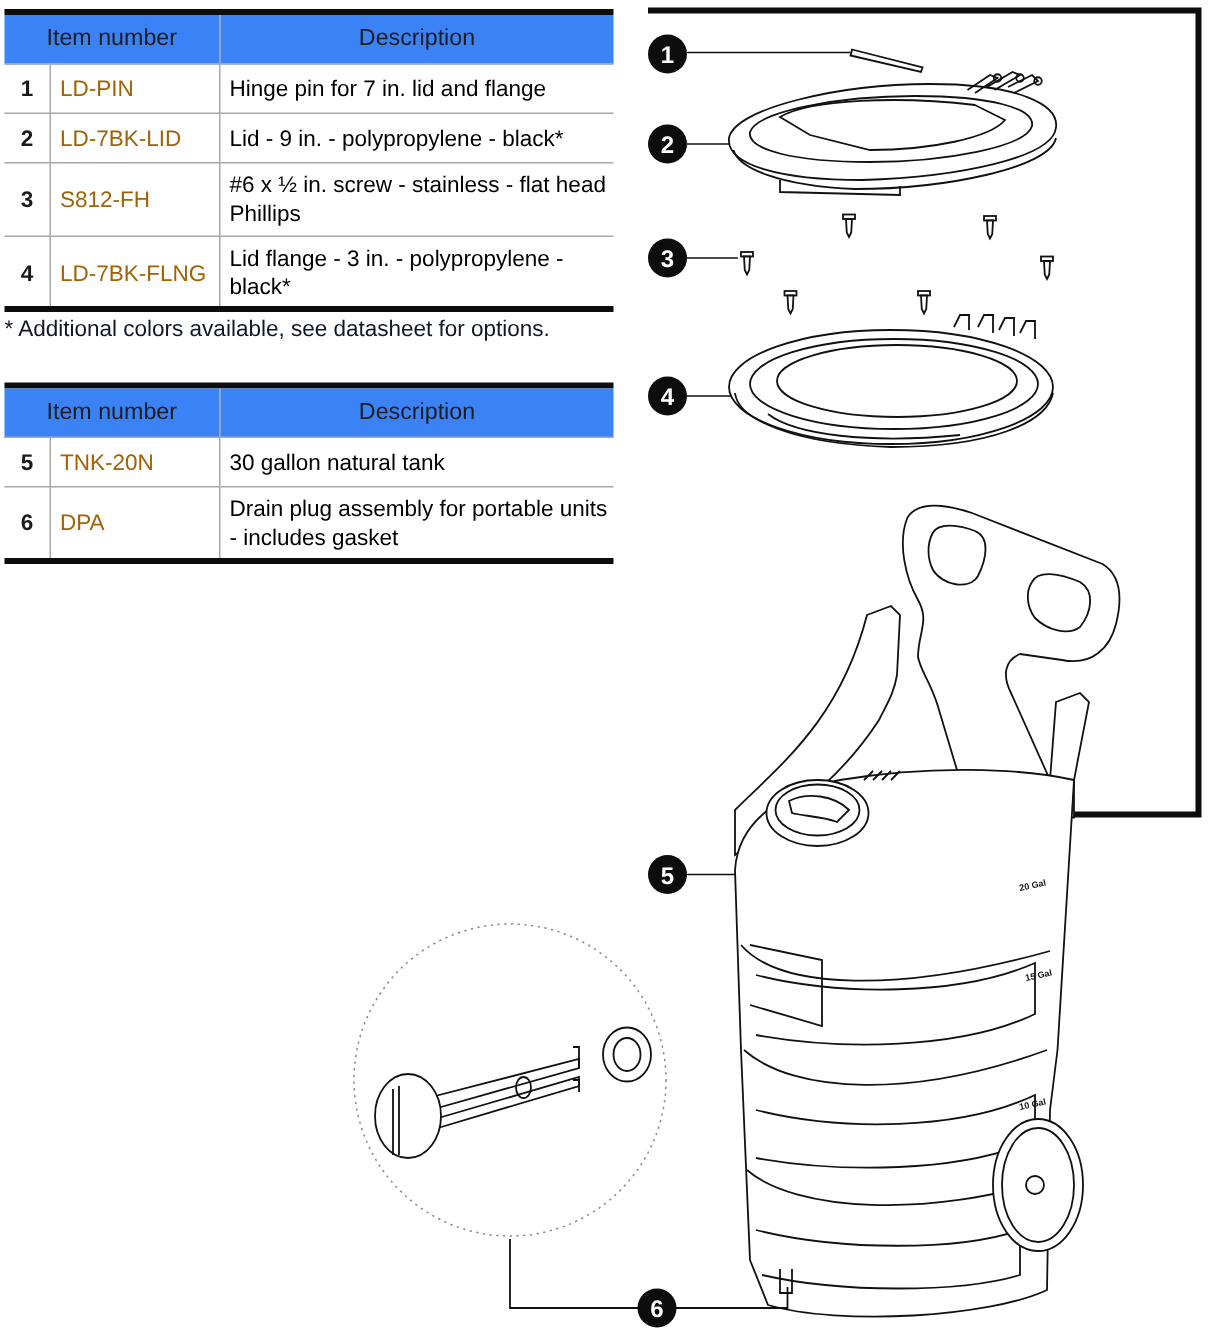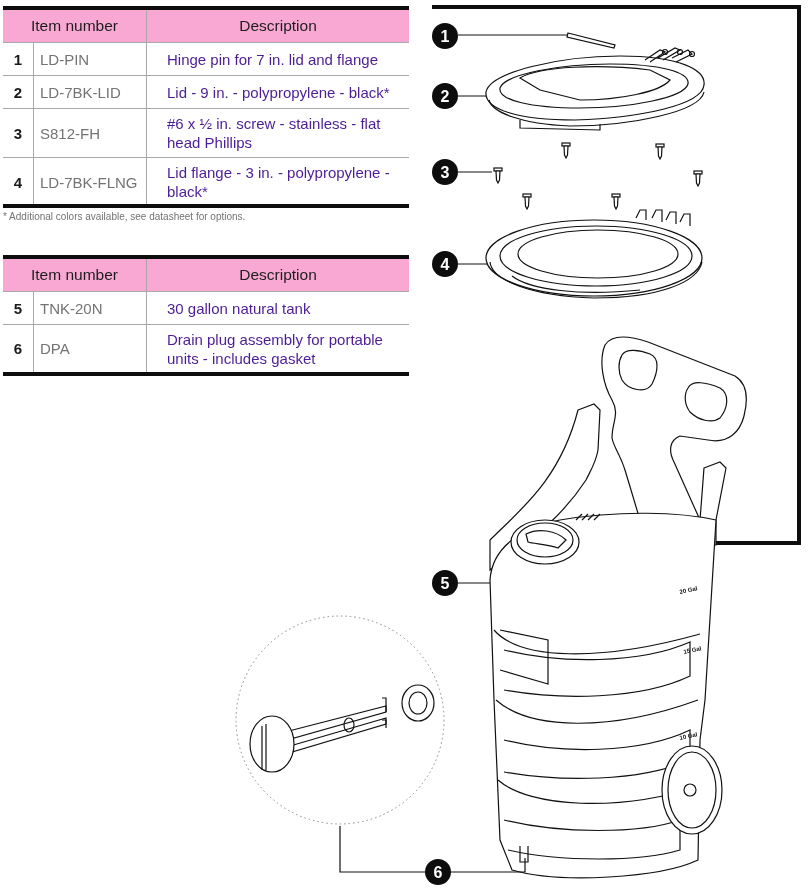--- a/index.html
+++ b/index.html
@@ -1,32 +1,32 @@
 <!DOCTYPE html>
 <html><head>
 <meta charset="utf-8">
 <style>
   html, body { margin: 0; padding: 0; background: #ffffff; }
   body { width: 809px; height: 896px; position: relative; overflow: hidden;
          font-family: "Liberation Sans", "DejaVu Sans", sans-serif; color: #2b2b2b; }
   .parts-table { position: absolute; left: 3px; width: 406px; border-collapse: collapse;
                  font-size: 15px; }
-  .parts-table th { background: #f9a8d4; font-weight: normal; color: #1d1d1d;
+  .parts-table th { background: #3b82f6; font-weight: normal; color: #1d1d1d;
                     height: 30px; font-size: 15.5px; text-align: center;
                     border-bottom: 1px solid #a8a8a8; }
   .parts-table th.col-item { border-right: 1px solid #a8a8a8; }
   .parts-table td { border-bottom: 1px solid #a8a8a8; vertical-align: middle; padding: 0; line-height: 19px; }
   .parts-table tr.last td { border-bottom: none; }
   .parts-table td.num { width: 30px; text-align: center; font-weight: bold; color: #1a1a1a;
                         border-right: 1px solid #a8a8a8; }
-  .parts-table td.code { width: 106px; padding-left: 6px; border-right: 1px solid #a8a8a8; color: #737373; }
-  .parts-table td.desc { padding-left: 20px; padding-right: 4px; color: #4c1d95; }
+  .parts-table td.code { width: 106px; padding-left: 6px; border-right: 1px solid #a8a8a8; color: #a16207; }
+  .parts-table td.desc { padding-left: 6px; padding-right: 4px; color: #000000; }
   .top-rule { position: absolute; left: 3px; width: 406px; height: 4px; background: #0d0d0d; }
   #t1 { top: 10px; }
-  .footnote { position: absolute; left: 3px; top: 211px; font-size: 10px; color: #737373; }
+  .footnote { position: absolute; left: 3px; top: 211px; font-size: 15px; color: #0f172a; }
   svg.diagram { position: absolute; left: 0; top: 0; }
   .callout text { font-family: "Liberation Sans", sans-serif; font-weight: bold; font-size: 16px; fill: #fff; }
 </style>
 </head>
 <body>
 
 <svg class="diagram" width="809" height="896" viewBox="0 0 809 896">
 
   <polyline points="432,7 799,7 799,543 614,543" fill="none" stroke="#0d0d0d" stroke-width="4"></polyline>
   <circle cx="614" cy="543" r="3.5" fill="#0d0d0d"></circle>

